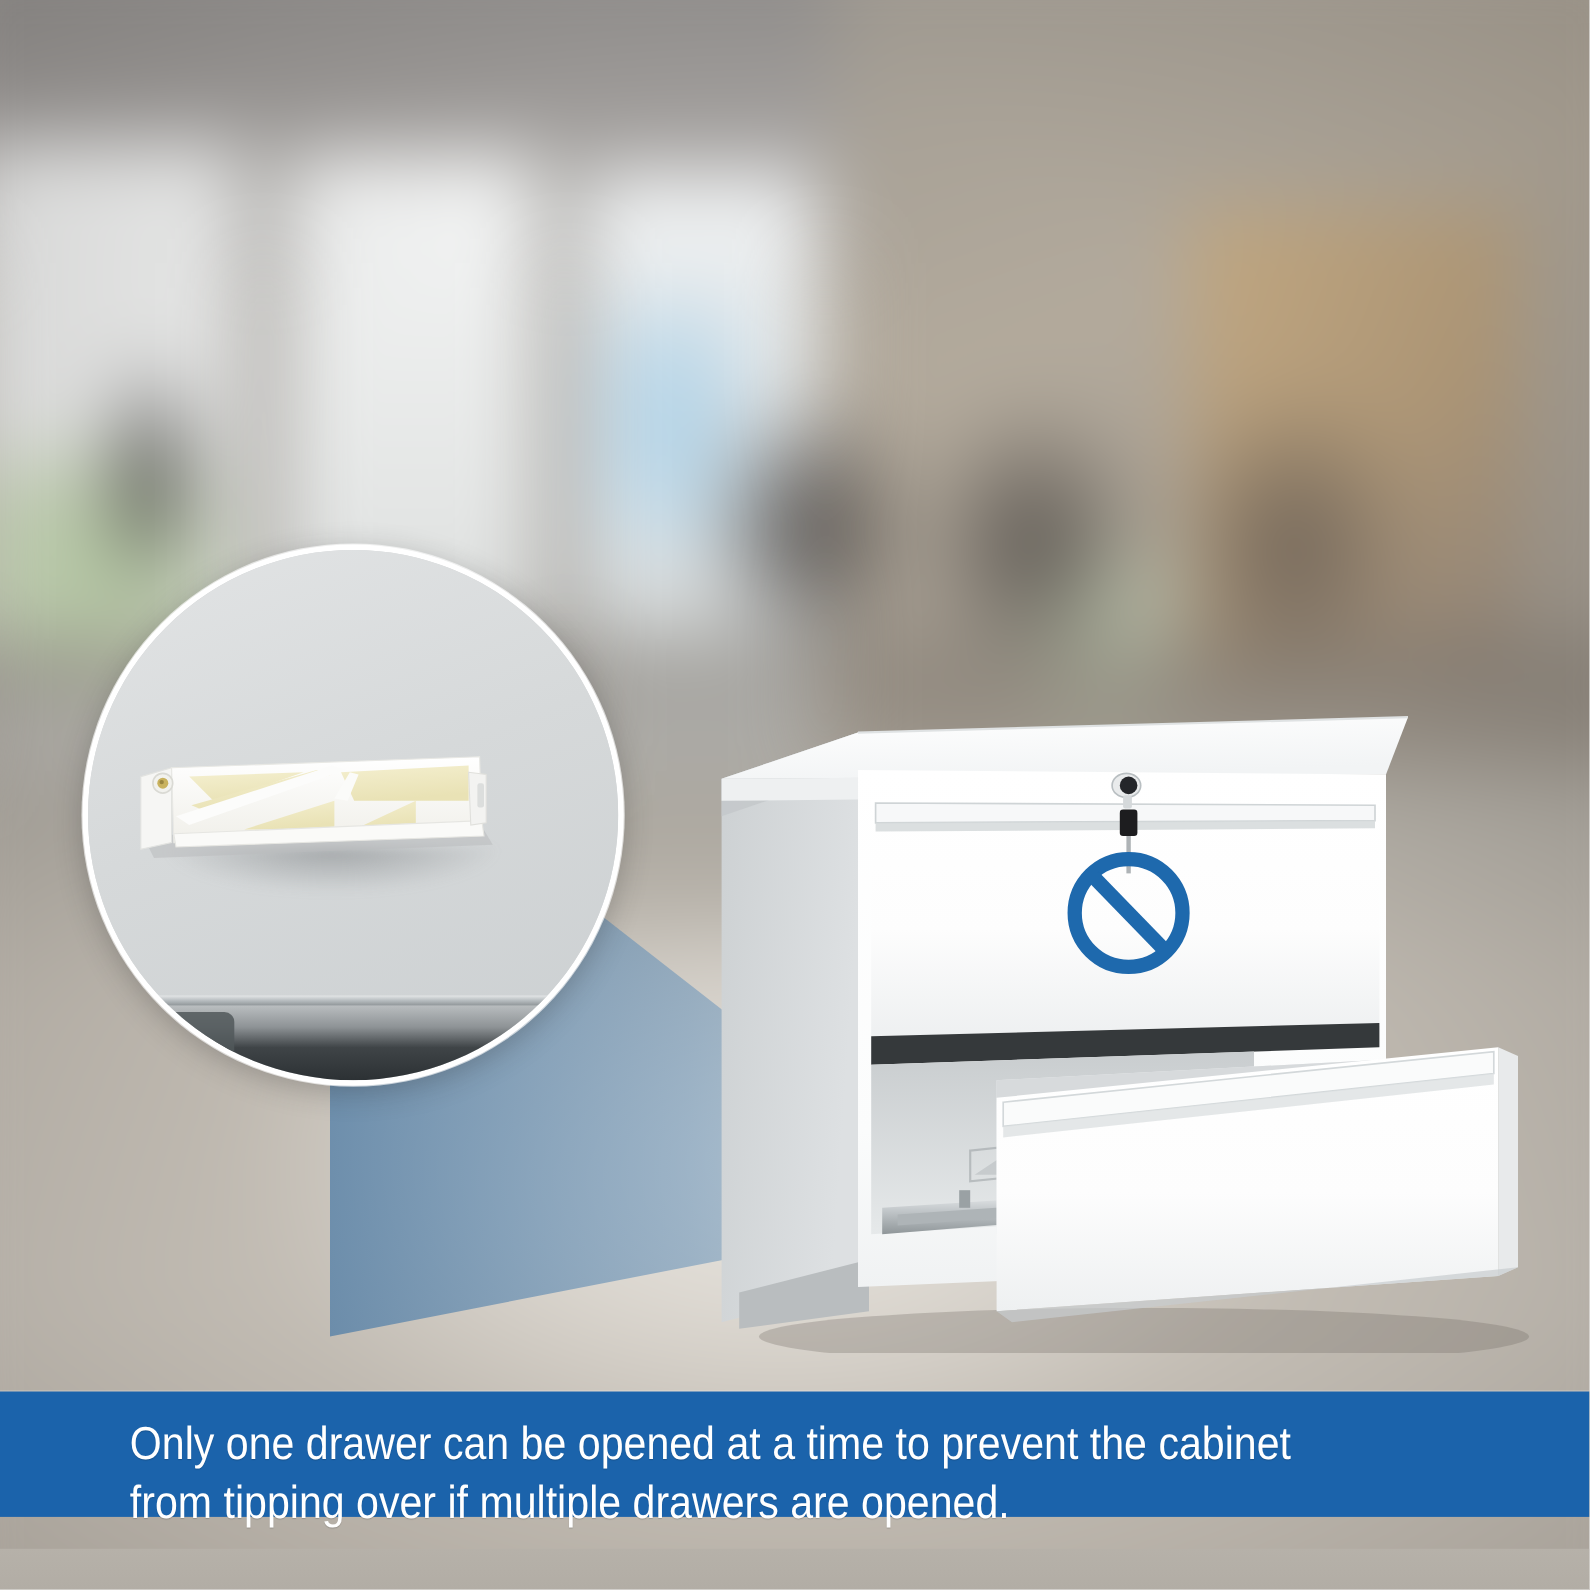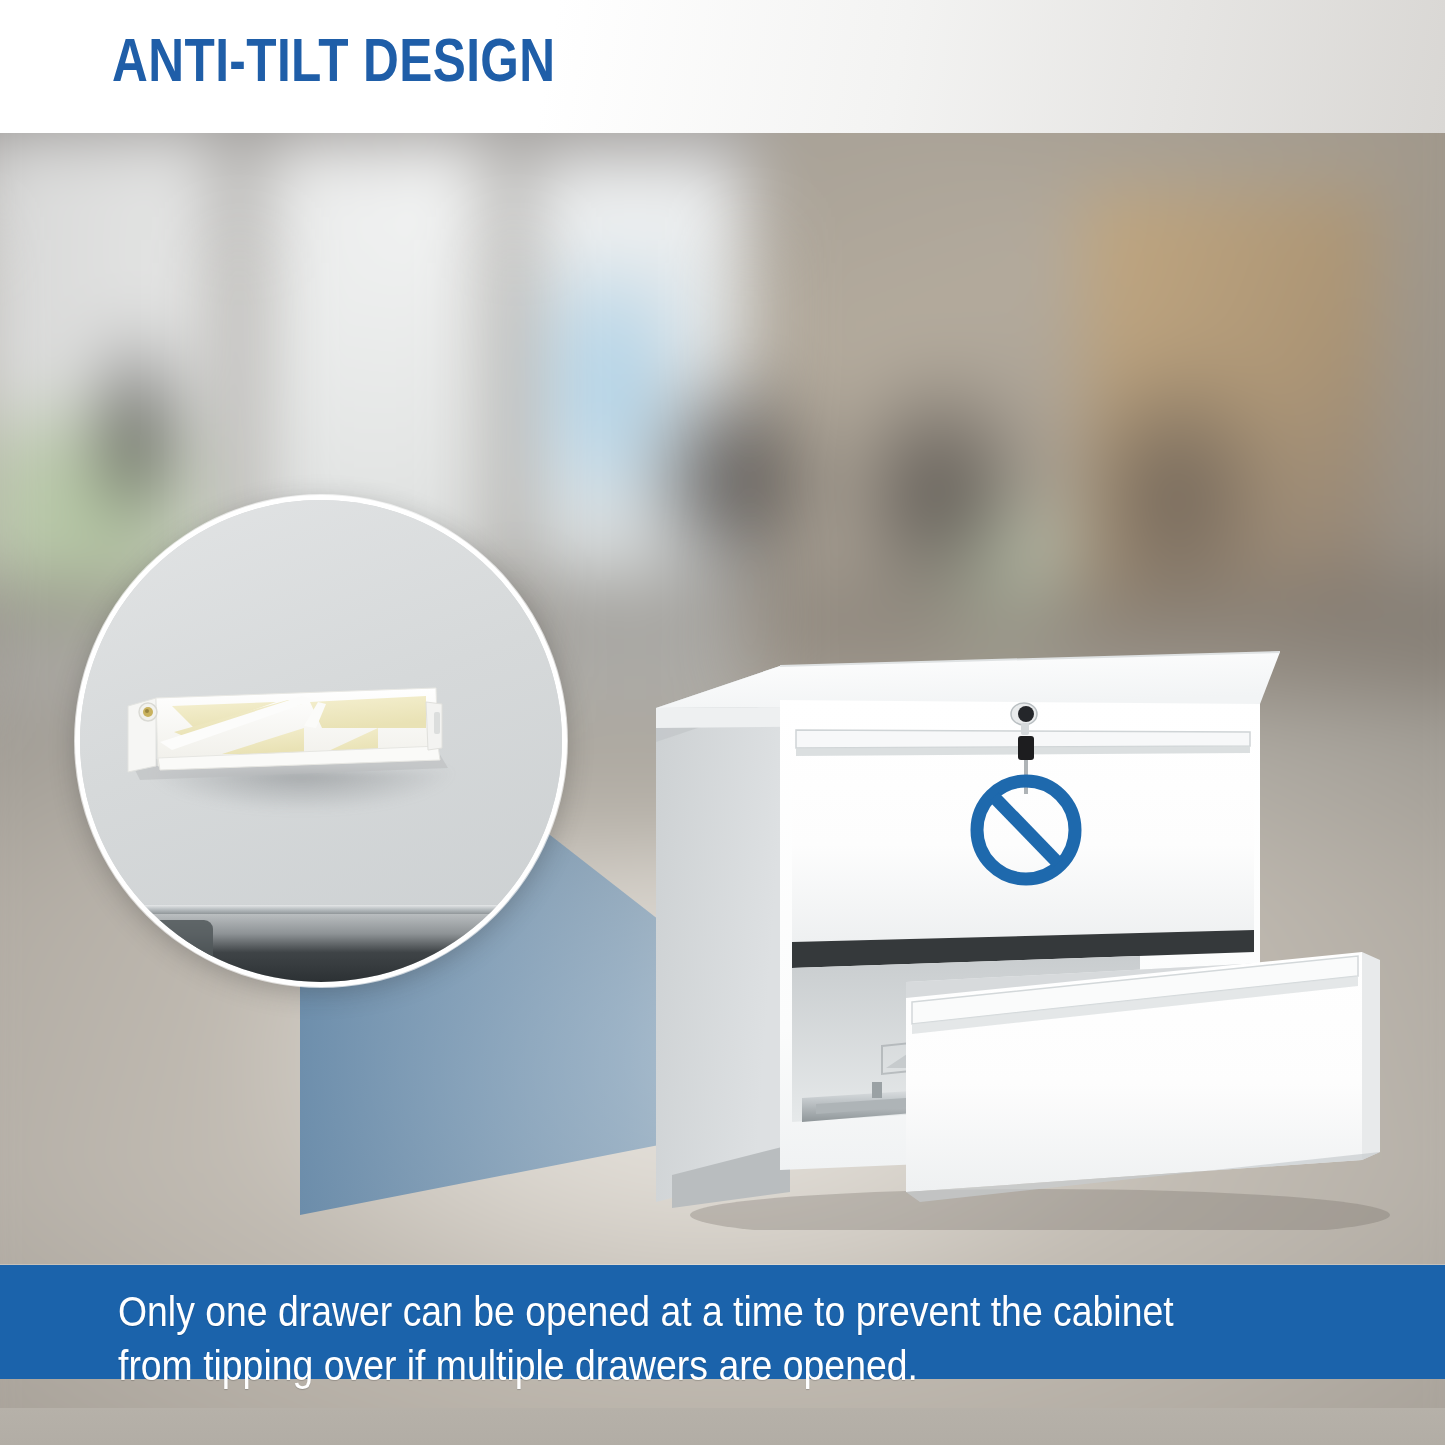--- a/index.html
+++ b/index.html
@@ -287,23 +287,20 @@
       <rect x="308" y="38" width="6" height="22" rx="2" fill="#dcdedd"></rect>
 
       <g>
         <circle cx="22" cy="38" r="9" fill="#f2f2ee" stroke="#dadad4" stroke-width="1.5"></circle>
         <circle cx="22" cy="38" r="5" fill="#c9b25e"></circle>
         <circle cx="21" cy="37" r="2" fill="#9a8640"></circle>
       </g>
     </svg>
   </div>
 
-  <div class="header-band">
-    <div class="header-title">ANTI-TILT DESIGN</div>
-  </div>
 
   <div class="floor-strip"></div>
   <div class="banner">
     <div class="banner-text">
       <span class="banner-line">Only one drawer can be opened at a time to prevent the cabinet</span>
       <span class="banner-line">from tipping over if multiple drawers are opened.</span>
     </div>
   </div>
 
 </div>

